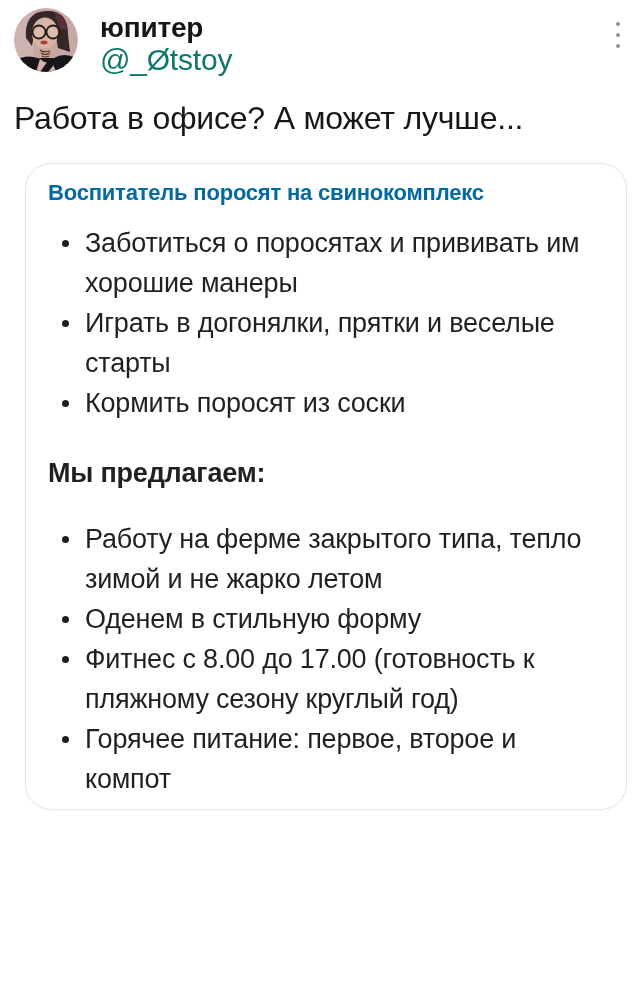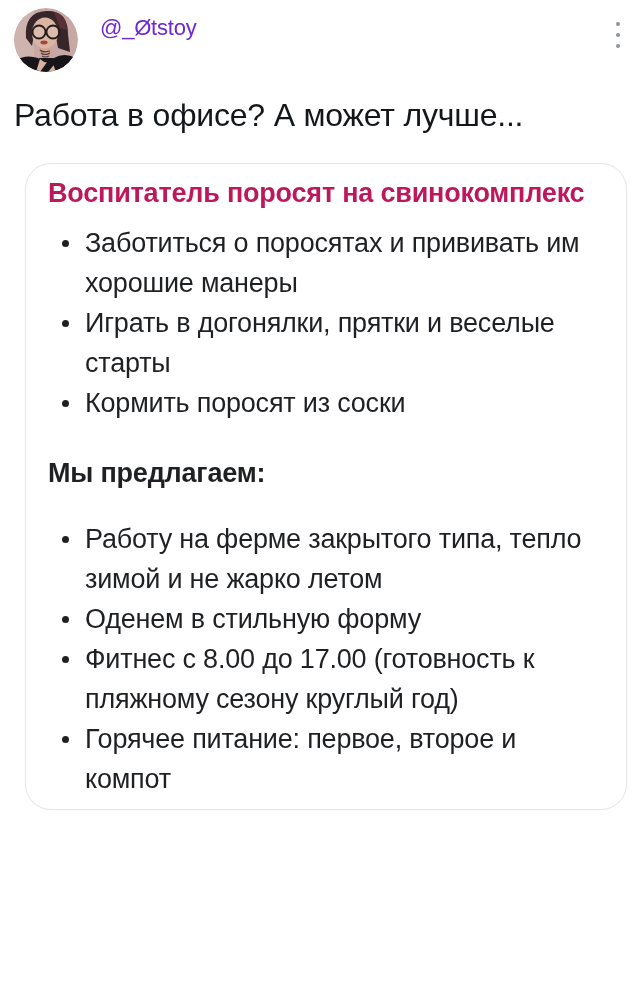--- a/index.html
+++ b/index.html
@@ -25,22 +25,22 @@
     flex: 0 0 64px;
   }
   .avatar svg { display: block; width: 64px; height: 64px; }
   .author { margin-left: 22px; padding-top: 4px; }
   .author-name {
     font-size: 28px; line-height: 32px;
     font-weight: 700; color: #14171a;
     letter-spacing: -0.2px;
   }
   .author-handle {
-    font-size: 22px; line-height: 30px;
-    color: #6d28d9;
+    font-size: 30px; line-height: 30px;
+    color: #0f766e;
     margin-top: 1px;
     letter-spacing: -0.2px;
   }
   .kebab {
     margin-left: auto;
     padding: 14px 2px 8px 14px;
     display: flex; flex-direction: column; align-items: center;
     gap: 7px;
     cursor: pointer;
   }
@@ -62,22 +62,22 @@
     position: absolute;
     left: 25px; top: 163px;
     width: 602px;
     border: 1px solid #e4e6e9;
     border-radius: 26px;
     background: #ffffff;
     box-shadow: 0 0 0 1px rgba(0,0,0,0.01);
     padding: 9px 20px 10px 22px;
   }
   .card-title {
-    font-size: 27px; line-height: 40px;
-    font-weight: 700; color: #be185d;
+    font-size: 22px; line-height: 40px;
+    font-weight: 700; color: #0369a1;
     white-space: nowrap;
     letter-spacing: -0.2px;
   }
   .card-section h3 {
     font-size: 27px; line-height: 40px;
     font-weight: 700; color: #1e2023;
     margin-top: 23px;
     letter-spacing: -0.2px;
   }
   .card-section:nth-child(2) h3 { margin-top: 30px; }
@@ -135,20 +135,21 @@
         <path d="M0 64 L2 52 Q12 46 24 50 L30 64 Z" fill="#17141a"></path>
         <path d="M64 64 L62 50 Q50 44 40 50 L36 64 Z" fill="#17141a"></path>
         <path d="M14 64 Q20 50 26 51 L40 64 Z" fill="#17141a"></path>
         <path d="M24 50 L44 64 L54 64 Q48 50 38 50 Z" fill="#17141a"></path>
         <path d="M26 51 q6 6 12 2 l4 11 h-20 Z" fill="#d6b2a2"></path>
         <path d="M36 50 L26 64 L34 64 L44 52 Z" fill="#17141a"></path>
       </g>
     </svg>
   </div>
   <div class="author">
+    <div class="author-name">юпитер</div>
     <div class="author-handle">@_Øtstoy</div>
   </div>
   <div class="kebab" title="">
     <span class="dot"></span>
     <span class="dot"></span>
     <span class="dot"></span>
   </div>
 </header>
 
 <div class="tweet-text">Работа в офисе? А может лучше...</div>

